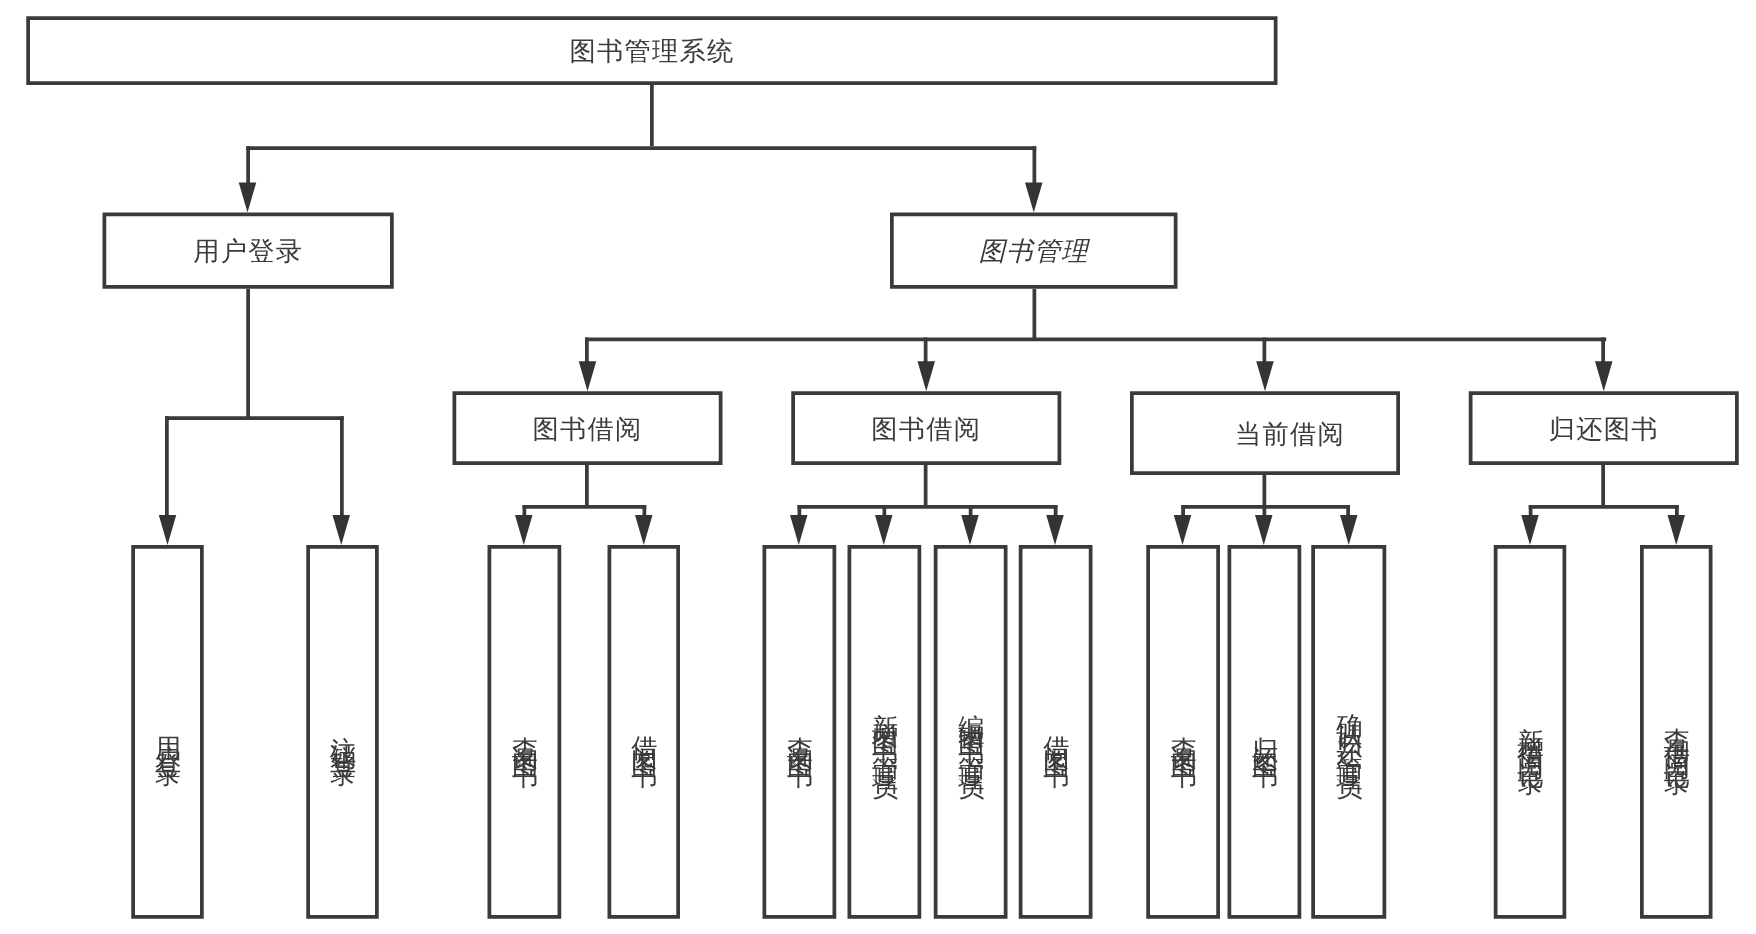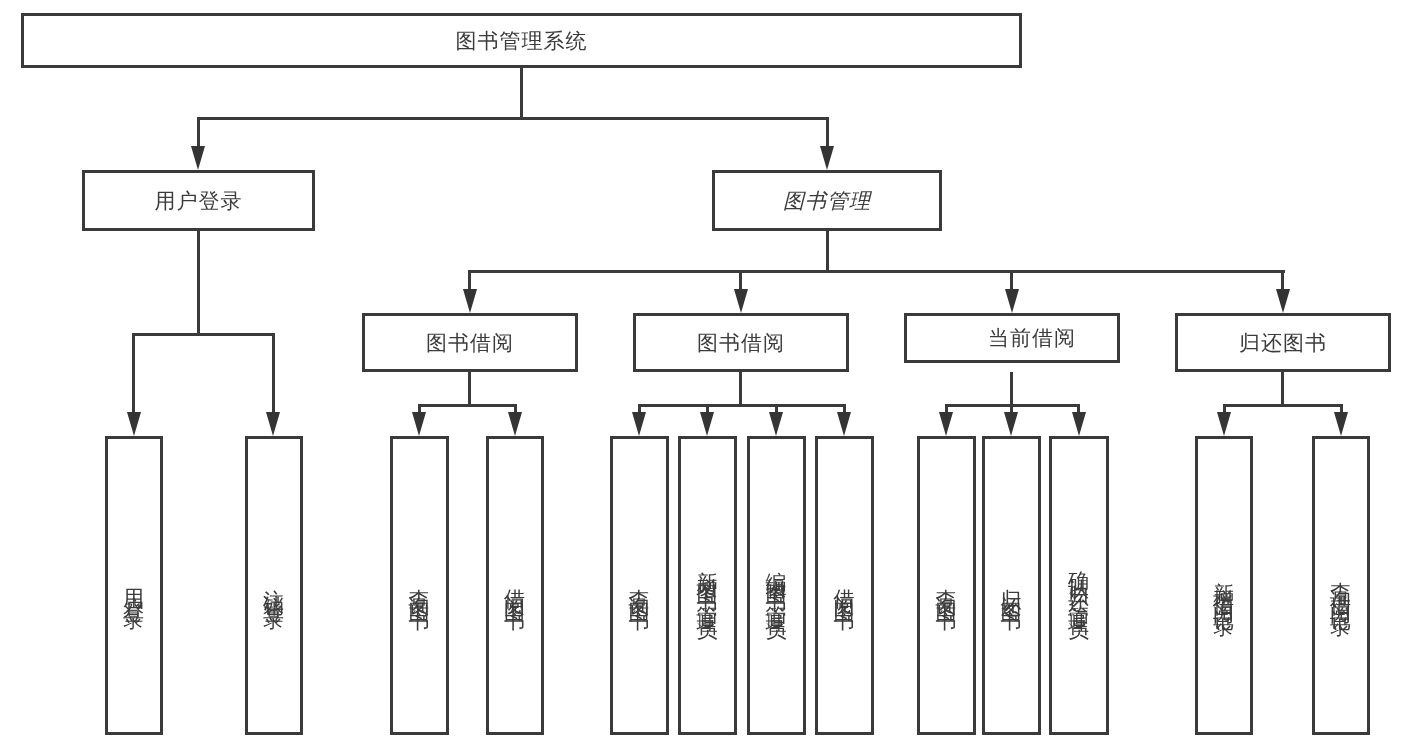--- a/index.html
+++ b/index.html
@@ -72,21 +72,21 @@
   <div class="arrow" style="left:1005px;top:289px;"></div>
   <div class="vl" style="left:1281px;top:270px;height:20px;"></div>
   <div class="arrow" style="left:1276px;top:289px;"></div>
 
   <div class="box" style="left:362px;top:313px;width:216px;height:59px;">
     <span>图书借阅</span>
   </div>
   <div class="box" style="left:633px;top:313px;width:216px;height:59px;">
     <span>图书借阅</span>
   </div>
-  <div class="box" style="left:904px;top:313px;width:216px;height:50px;padding-left:40px;">
+  <div class="box" style="left:904px;top:313px;width:216px;height:67px;padding-left:40px;">
     <span>当前借阅</span>
   </div>
   <div class="box" style="left:1175px;top:313px;width:216px;height:59px;">
     <span>归还图书</span>
   </div>
 
   <div class="vl" style="left:468px;top:372px;height:34px;"></div>
   <div class="hl" style="left:418px;top:404px;width:99px;"></div>
   <div class="vl" style="left:418px;top:404px;height:10px;"></div>
   <div class="arrow" style="left:412px;top:412px;"></div>

